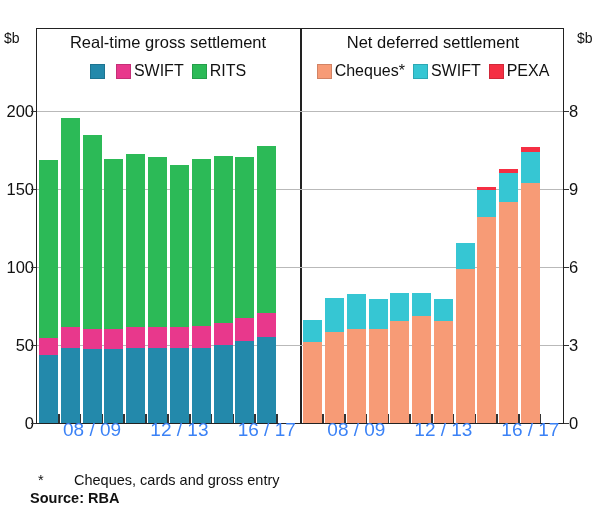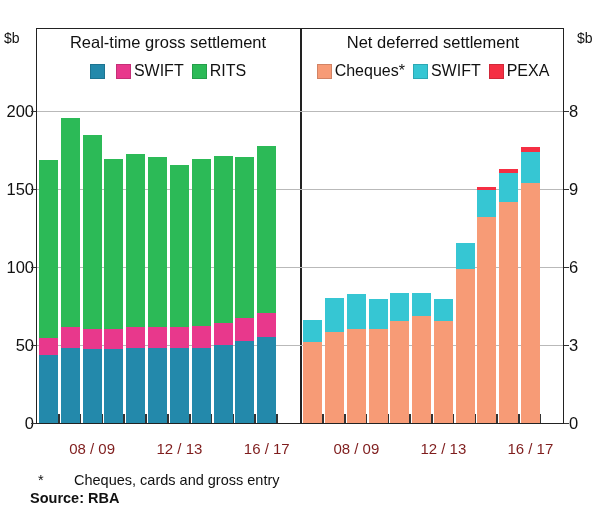--- a/index.html
+++ b/index.html
@@ -108,22 +108,22 @@
   .seg{width:100%;}
 
   
   .xtick{
     position:absolute;width:1.6px;height:9px;background:#333;bottom:0;
   }
 
   
   .xlab{
     position:absolute;
-    font-size:15px;color:#7f1d1d;line-height:17px;
-    top:440px;text-align:center;white-space:nowrap;
+    font-size:19px;color:#3b82f6;line-height:17px;
+    top:421px;text-align:center;white-space:nowrap;
   }
 
   
   .fnote{
     position:absolute;font-size:14.5px;color:#111;line-height:17px;white-space:nowrap;
   }
   .fn-star{left:38px;top:472px;}
   .fn-startext{left:74px;top:472px;}
   .fn-source{left:30px;top:490px;font-weight:bold;}
 </style>

